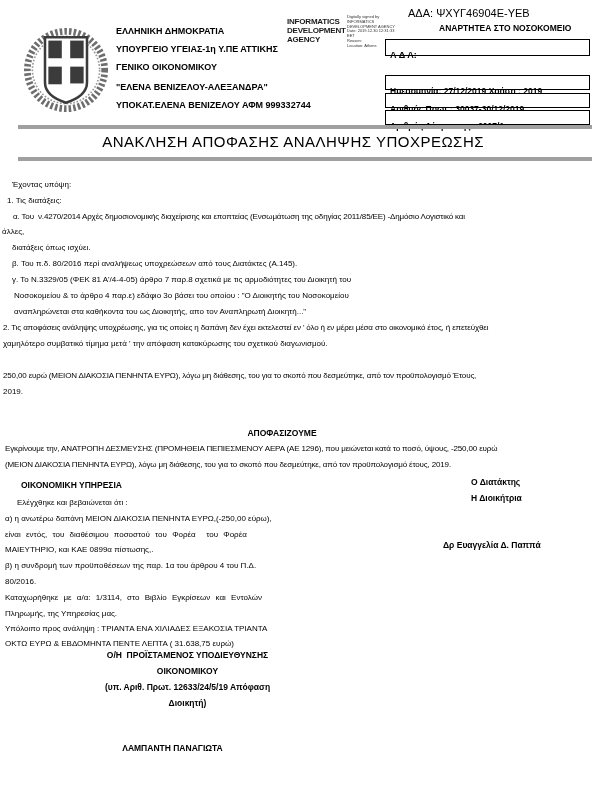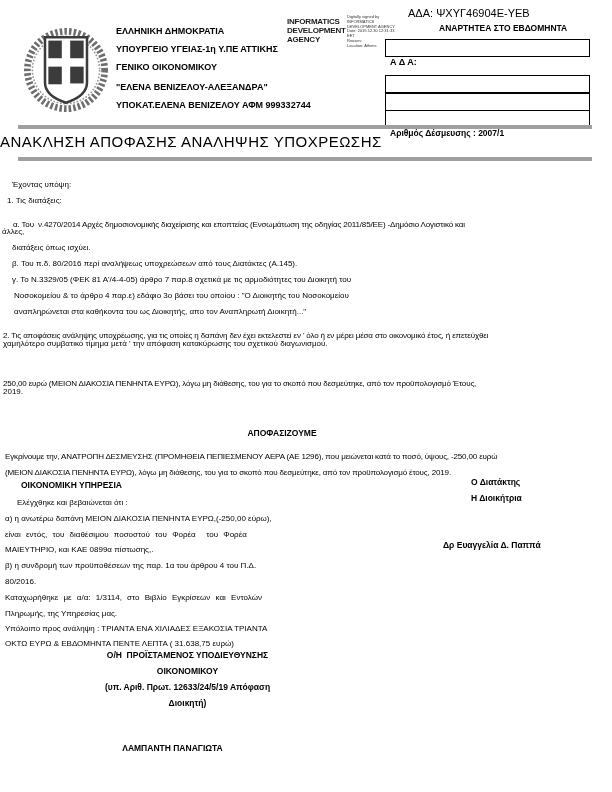--- a/index.html
+++ b/index.html
@@ -3,24 +3,24 @@
 <meta charset="utf-8">
 <style>
   html,body{margin:0;padding:0;background:#fff;}
   #page{position:relative;width:612px;height:792px;background:#ffffff;overflow:hidden;
         font-family:"Liberation Sans",sans-serif;color:#000;}
   .abs{position:absolute;white-space:pre;}
   .b{font-weight:bold;padding-left:16px;}
   .fs8{font-size:8px;text-align:right;}
   .fs85{font-size:8.5px;}
   .fs9{font-size:9px;}
-  .tight{letter-spacing:-0.15px;margin-top:8px;}
+  .tight{letter-spacing:-0.15px;}
   .bar{position:absolute;left:18px;width:574px;height:4px;background:#a0a0a0;}
   .hbox{position:absolute;left:385px;width:205px;border:1px solid #000;background:#fff;
-        font-weight:bold;font-size:8.5px;line-height:13px;padding:16px 0 0 4px;box-sizing:border-box;}
+        font-weight:bold;font-size:8.5px;line-height:13px;padding:9px 0 0 4px;box-sizing:border-box;}
   .stamp-big{position:absolute;left:287px;top:17px;width:62px;font-size:8px;line-height:9px;
              font-weight:bold;color:#1a1a1a;overflow-wrap:anywhere;letter-spacing:-0.2px;}
   .stamp-small{position:absolute;left:347px;font-size:4px;line-height:4.8px;color:#333;white-space:pre;}
   .sig-left{position:absolute;left:0;width:375px;text-align:center;font-weight:bold;font-size:8.5px;white-space:pre;}
   .spread{word-spacing:3px;}
 </style>
 </head>
 <body>
 
 <div id="page">
@@ -44,29 +44,29 @@
   <div class="stamp-big">INFORMATICS DEVELOPMENT AGENCY</div>
   <div class="stamp-small" style="top:15px">Digitally signed by</div>
   <div class="stamp-small" style="top:19.8px">INFORMATICS</div>
   <div class="stamp-small" style="top:24.6px">DEVELOPMENT AGENCY</div>
   <div class="stamp-small" style="top:29.4px">Date: 2019.12.30 12:31:33</div>
   <div class="stamp-small" style="top:34.2px">EET</div>
   <div class="stamp-small" style="top:39px">Reason:</div>
   <div class="stamp-small" style="top:43.8px">Location: Athens</div>
 
   <div class="abs" style="left:408px;top:7px;font-size:11px">ΑΔΑ: ΨΧΥΓ46904Ε-ΥΕΒ</div>
-  <div class="abs b fs85" style="left:423px;top:23px">ΑΝΑΡΤΗΤΕΑ ΣΤΟ ΕΒΔΟΜΗΝΤΑ</div>
+  <div class="abs b fs85" style="left:423px;top:23px">ΑΝΑΡΤΗΤΕΑ ΣΤΟ ΝΟΣΟΚΟΜΕΙΟ</div>
 
   <div class="hbox" style="top:39px;height:17px;font-size:9px">Α Δ Α:</div>
   <div class="hbox" style="top:75px;height:15px">Ημερομηνία: 27/12/2019 Χρήση : 2019</div>
   <div class="hbox" style="top:93px;height:15px">Αριθμός Πρωτ.: 30037-30/12/2019</div>
   <div class="hbox" style="top:110px;height:15px">Αριθμός Δέσμευσης : 2007/1</div>
 
   <div class="bar" style="top:125px"></div>
-  <div class="abs" style="left:0;top:133px;width:484px;text-align:left;font-size:15px;letter-spacing:0.5px">ΑΝΑΚΛΗΣΗ ΑΠΟΦΑΣΗΣ ΑΝΑΛΗΨΗΣ ΥΠΟΧΡΕΩΣΗΣ</div>
+  <div class="abs" style="left:0;top:133px;width:484px;text-align:right;font-size:15px;letter-spacing:0.5px">ΑΝΑΚΛΗΣΗ ΑΠΟΦΑΣΗΣ ΑΝΑΛΗΨΗΣ ΥΠΟΧΡΕΩΣΗΣ</div>
   <div class="bar" style="top:157px"></div>
 
   <div class="abs fs8" style="left:12px;top:180px">Έχοντας υπόψη:</div>
   <div class="abs fs8" style="left:7px;top:196px">1. Τις διατάξεις:</div>
   <div class="abs fs8 tight" style="left:13px;top:212px">α. Του  ν.4270/2014 Αρχές δημοσιονομικής διαχείρισης και εποπτείας (Ενσωμάτωση της οδηγίας 2011/85/ΕΕ) -Δημόσιο Λογιστικό και</div>
   <div class="abs fs8" style="left:2px;top:227px">άλλες,</div>
   <div class="abs fs8" style="left:12px;top:243px">διατάξεις όπως ισχύει.</div>
   <div class="abs fs8" style="left:12px;top:259px">β. Του π.δ. 80/2016 περί αναλήψεως υποχρεώσεων από τους Διατάκτες (Α.145).</div>
   <div class="abs fs8" style="left:12px;top:275px">γ. Το Ν.3329/05 (ΦΕΚ 81 Α'/4-4-05) άρθρο 7 παρ.8 σχετικά με τις αρμοδιότητες του Διοικητή του</div>
   <div class="abs fs8" style="left:14px;top:291px">Νοσοκομείου &amp; το άρθρο 4 παρ.ε) εδάφιο 3ο βάσει του οποίου : "Ο Διοικητής του Νοσοκομείου</div>

